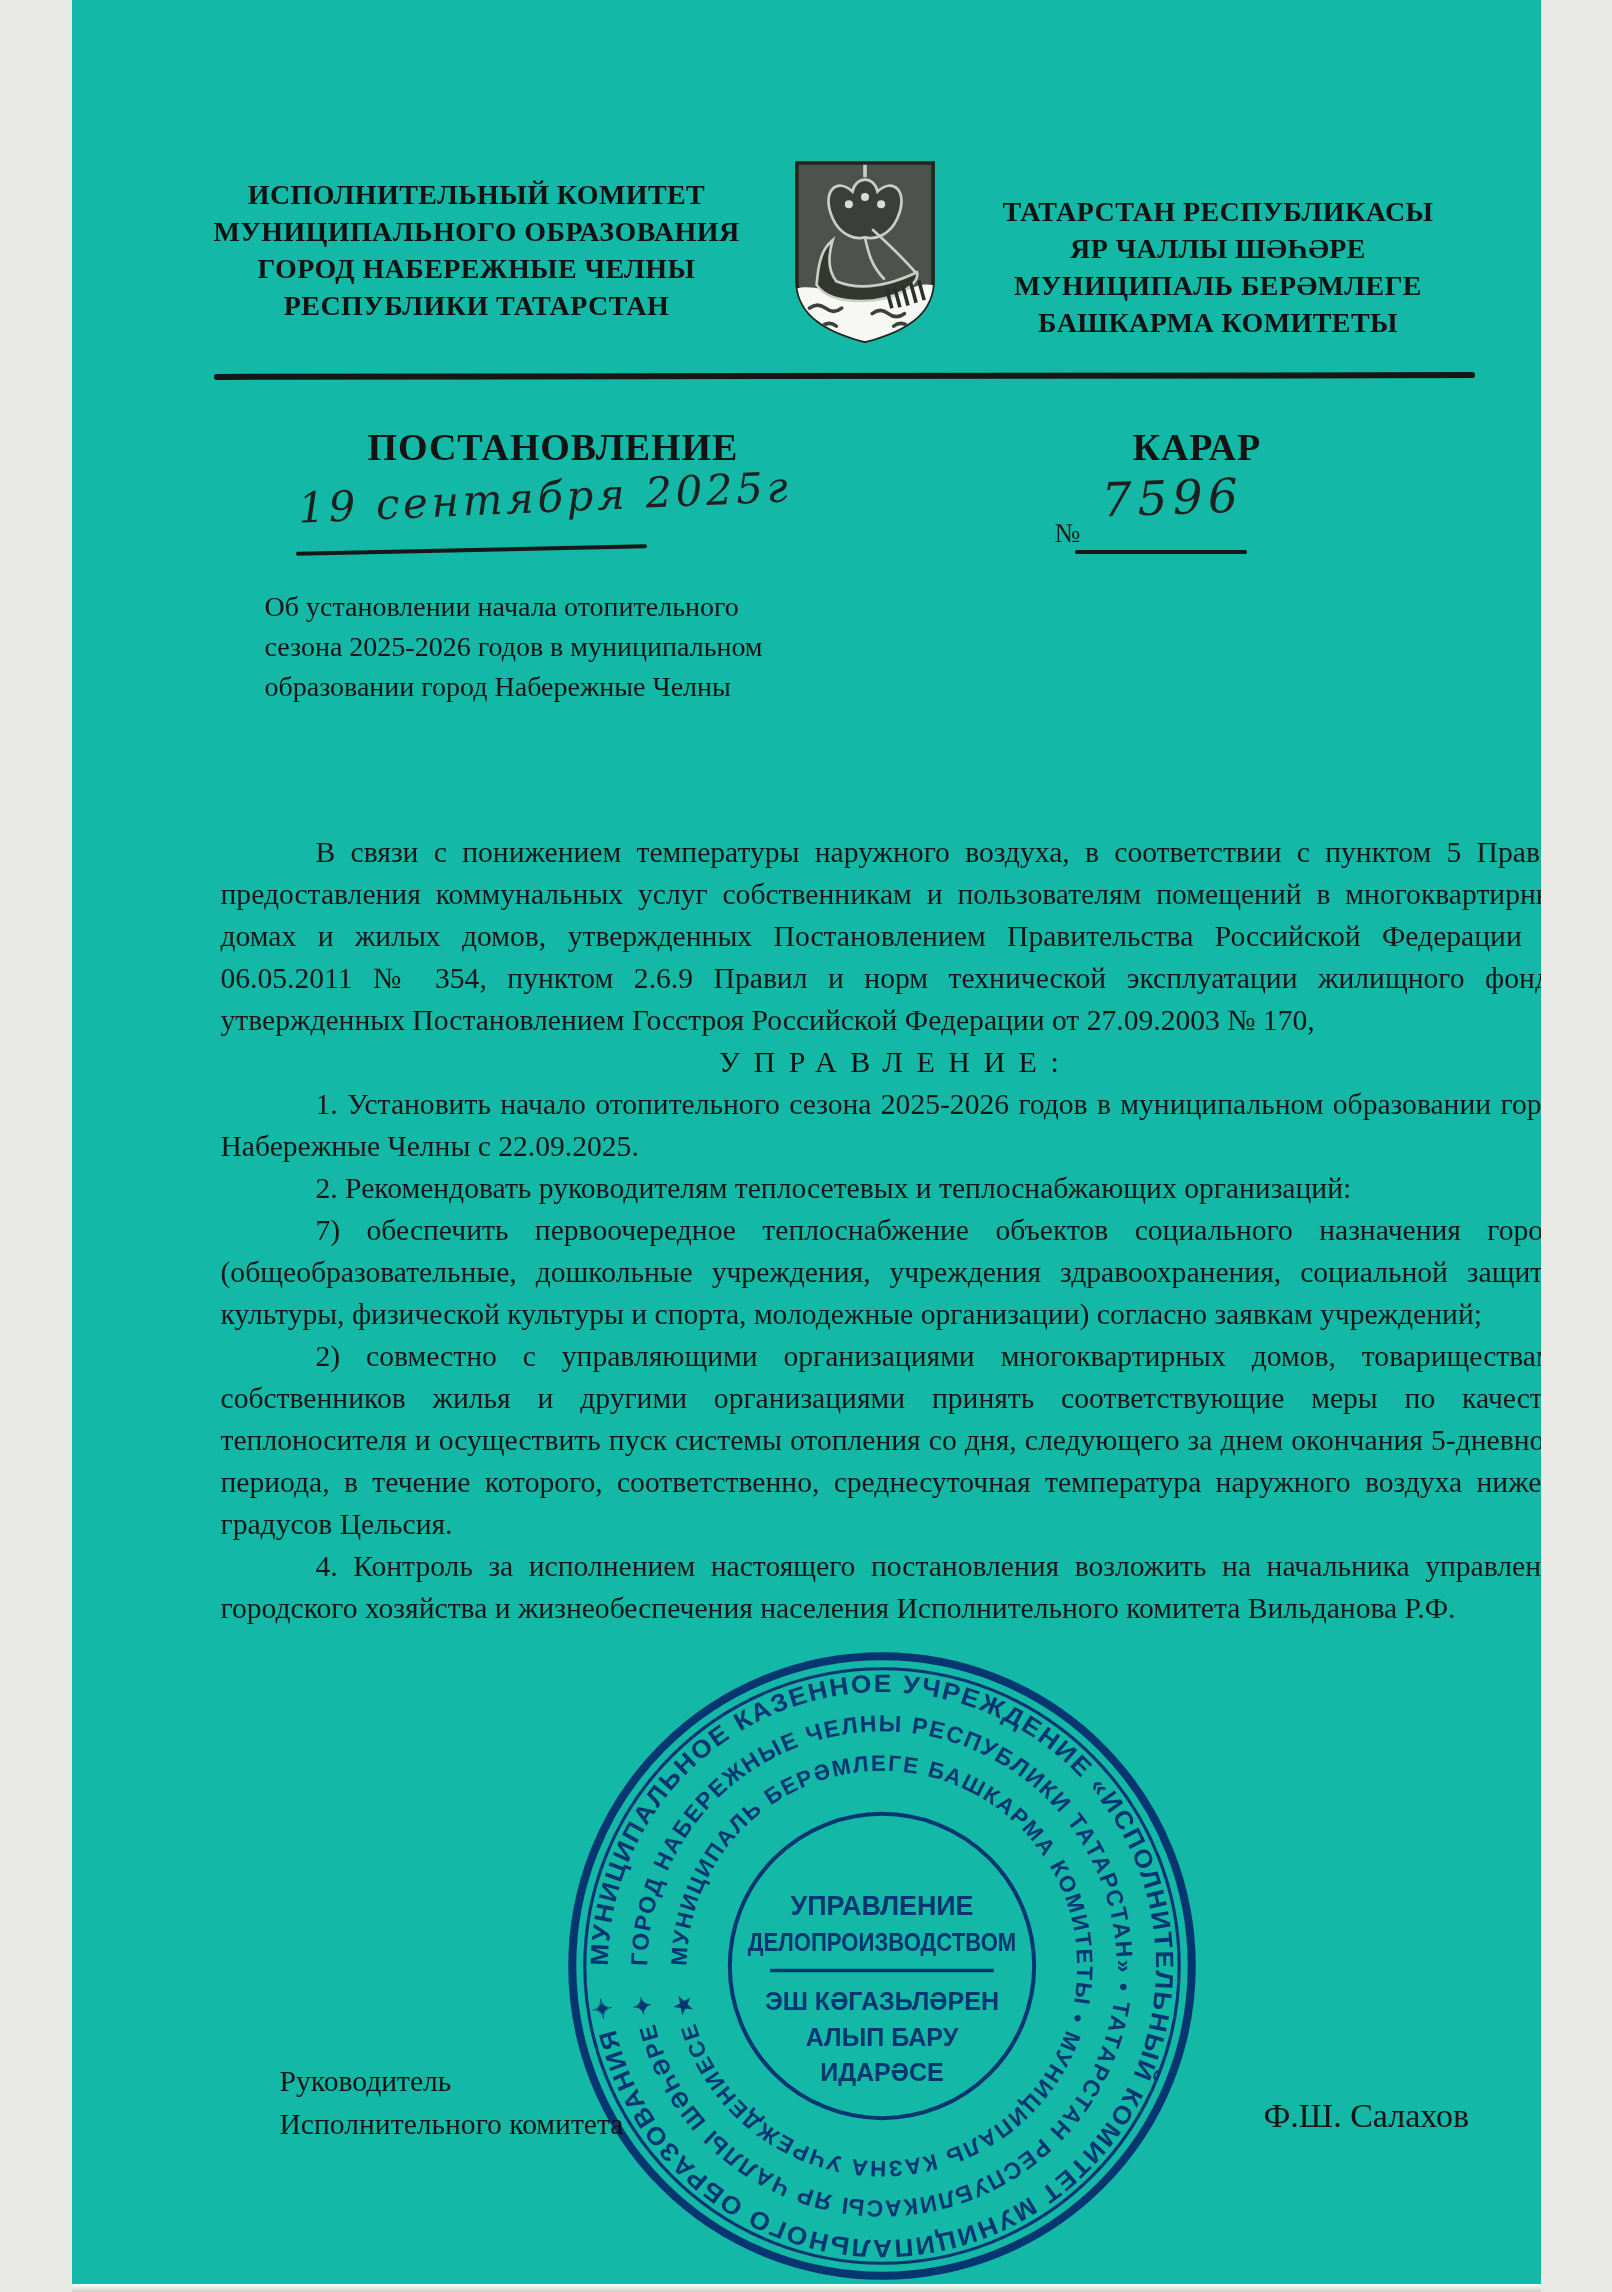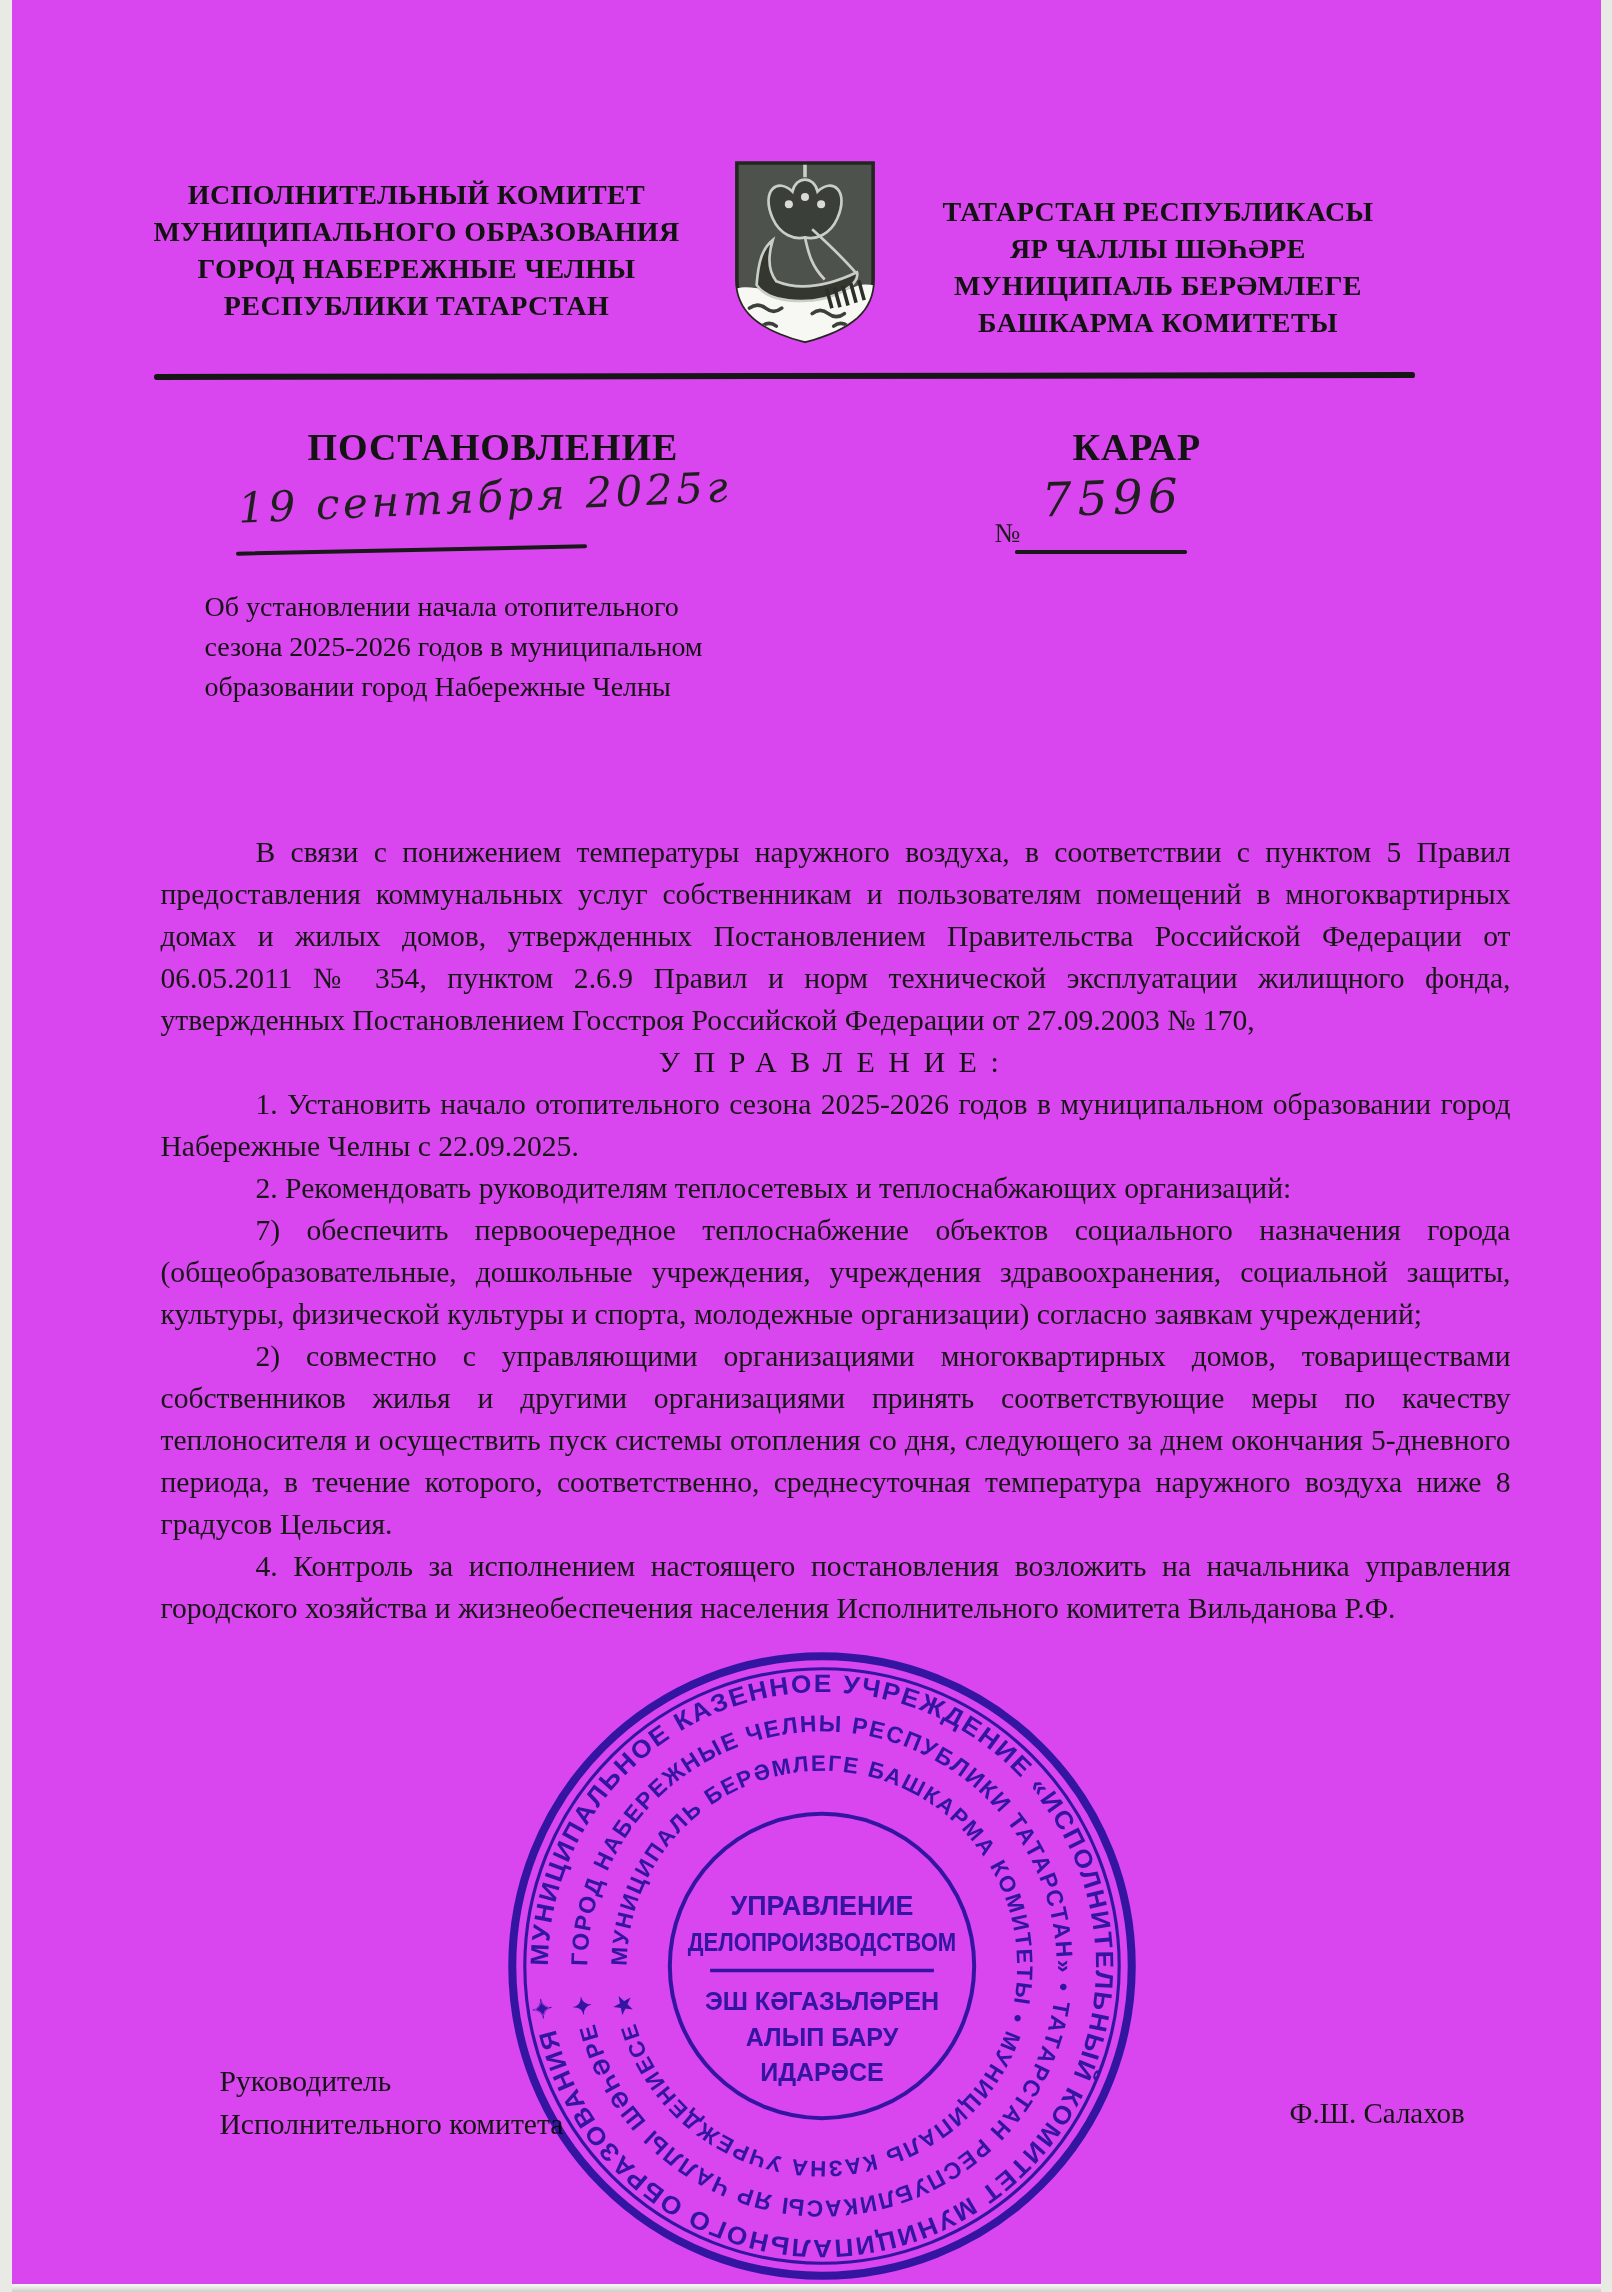--- a/index.html
+++ b/index.html
@@ -1,21 +1,21 @@
 <!DOCTYPE html>
 <html lang="ru" style="font-size:14.3px"><head>
 <meta charset="utf-8">
 <title>Document</title>
 <style>
   html,body{margin:0;padding:0;background:#e9e9e6;}
   .page{
     position:relative;
-    width:1589px;height:2293px;
+    width:1469px;height:2293px;
     margin:0 auto;
-    background:#d946ef;
+    background:#14b8a6;
     overflow:hidden;
     font-family:"Liberation Serif", serif;
     color:#1b1b1b;
   }
   
   .org-block{
     position:absolute;
     text-align:center;
     font-weight:bold;
     font-size:28px;
@@ -55,21 +55,21 @@
   }
   .body-text p{margin:0;text-indent:95px;}
   .res-heading{
     text-align:center;text-indent:0 !important;
     font-size:30px;letter-spacing:.45em;
     margin:41px 0 47px 0;
     color:#131313;
   }
   
   .sig-position{position:absolute;left:208px;top:2060px;font-size:29.6px;line-height:43px;color:#151515;}
-  .sig-name{position:absolute;left:1278px;top:2097px;font-size:29px;color:#151515;}
+  .sig-name{position:absolute;left:1192px;top:2097px;font-size:34px;color:#151515;}
   
   .stamp{
     position:absolute;left:494px;top:1650px;width:632px;height:632px;
     mix-blend-mode:multiply;opacity:.92;
   }
   .scan-edge{position:absolute;left:0;bottom:0;width:100%;height:9px;
     background:linear-gradient(#fbfbf8,#c9c9c4);}
 </style>
 </head>
 <body>

